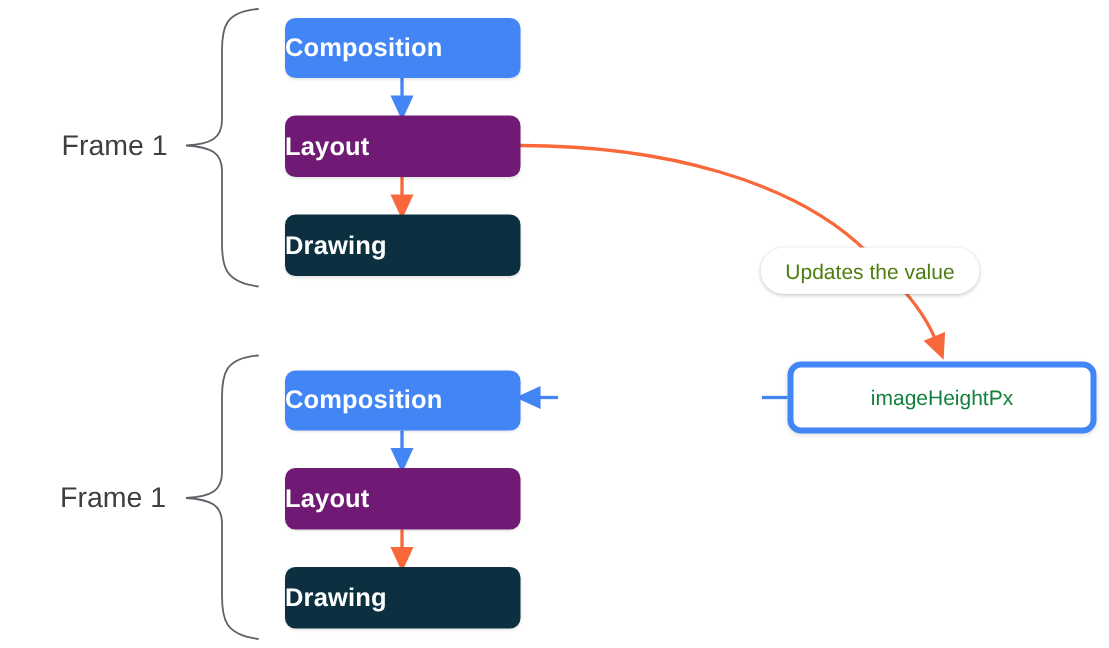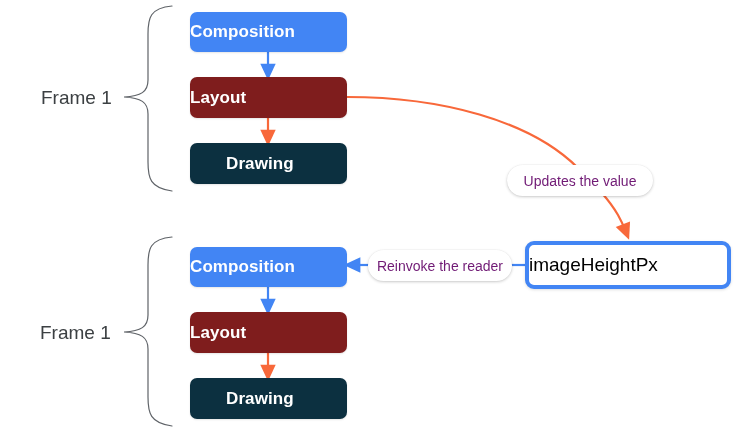--- a/index.html
+++ b/index.html
@@ -17,53 +17,53 @@
     display:flex;align-items:center;justify-content:flex-start;
     border-radius:7px;
     color:#ffffff;
     font-size:17px;
     font-weight:bold;
     letter-spacing:.1px;
     box-shadow:0 1px 2px rgba(0,0,0,.10);
     box-sizing:border-box;
   }
   .phase-composition{background:#4285f4;}
-  .phase-layout{background:#7f1d1d;}
-  .phase-drawing{background:#0c3040;padding-left:36px;}
+  .phase-layout{background:#701a75;}
+  .phase-drawing{background:#0c3040;}
 
   
   .frame-label{
     position:absolute;
     font-size:19px;
     color:#3c4043;
     white-space:nowrap;
   }
 
   
   .pill{
     position:absolute;
     display:flex;align-items:center;justify-content:center;
     background:#ffffff;
     border-radius:18px;
     font-size:14px;
-    color:#701a75;
+    color:#4d7c0f;
     box-shadow:0 1px 3px rgba(0,0,0,.20), 0 0 0 .5px rgba(0,0,0,.03);
     white-space:nowrap;
     box-sizing:border-box;
   }
 
   
   .state-node{
     position:absolute;
-    display:flex;align-items:center;justify-content:flex-start;
+    display:flex;align-items:center;justify-content:center;
     background:#ffffff;
     border:4px solid #4285f4;
     border-radius:9px;
-    font-size:19px;
-    color:#000000;
+    font-size:14px;
+    color:#15803d;
     box-shadow:0 1px 3px rgba(0,0,0,.13);
     box-sizing:border-box;
   }
 
   svg.layer{position:absolute;left:0;top:0;width:739px;height:432px;overflow:visible;}
   svg.layer.below{z-index:1;}
   .phase-box,.pill,.state-node,.frame-label{z-index:2;}
   .pill{z-index:4;}
 </style>
 </head>
@@ -126,21 +126,18 @@
   </div>
 
   <div class="phase-box phase-drawing" style="left:190px;top:378px;width:157px;height:41px;">
     <span>Drawing</span>
   </div>
 
   <div class="pill" style="left:507px;top:165px;width:146px;height:31px;">
     <span>Updates the value</span>
   </div>
 
-  <div class="pill" style="left:368px;top:250px;width:144px;height:31px;">
-    <span>Reinvoke the reader</span>
-  </div>
 
   <div class="state-node" style="left:525px;top:241px;width:206px;height:48px;">
     <span>imageHeightPx</span>
   </div>
 
 </div>
 
 </body></html>

